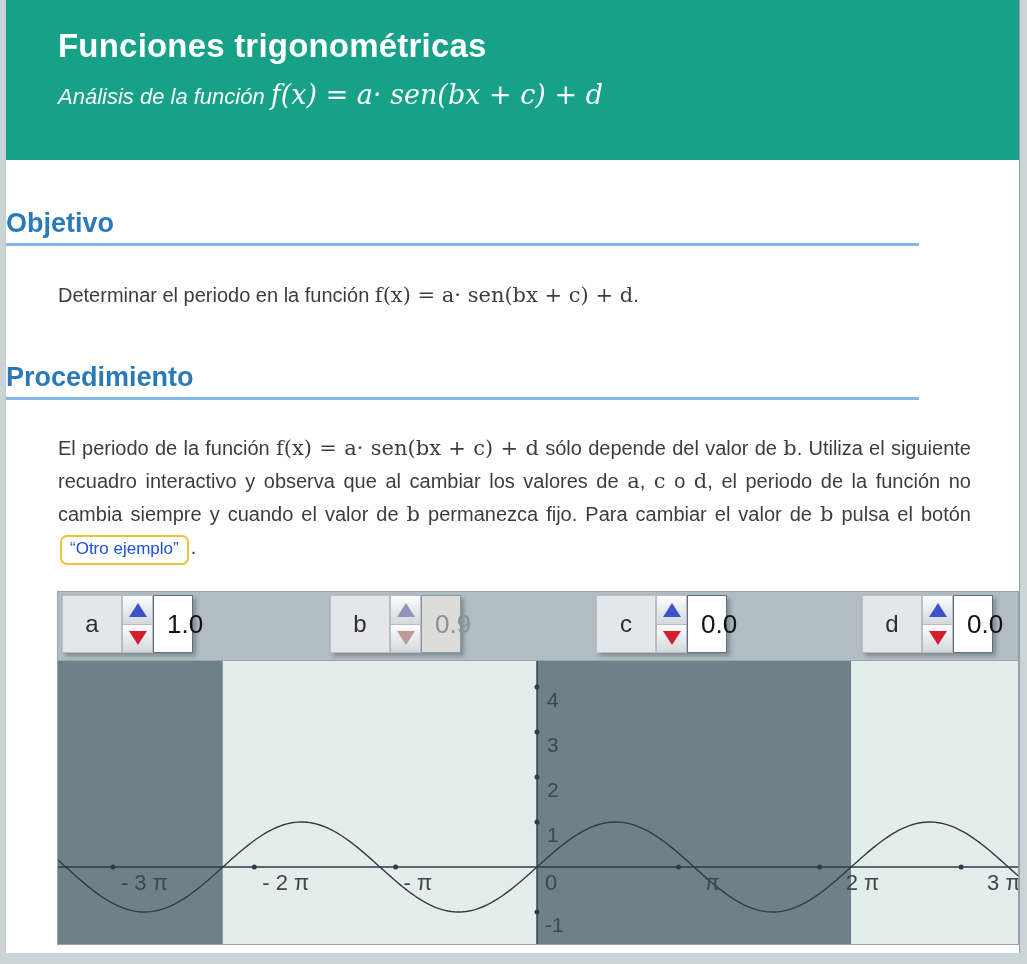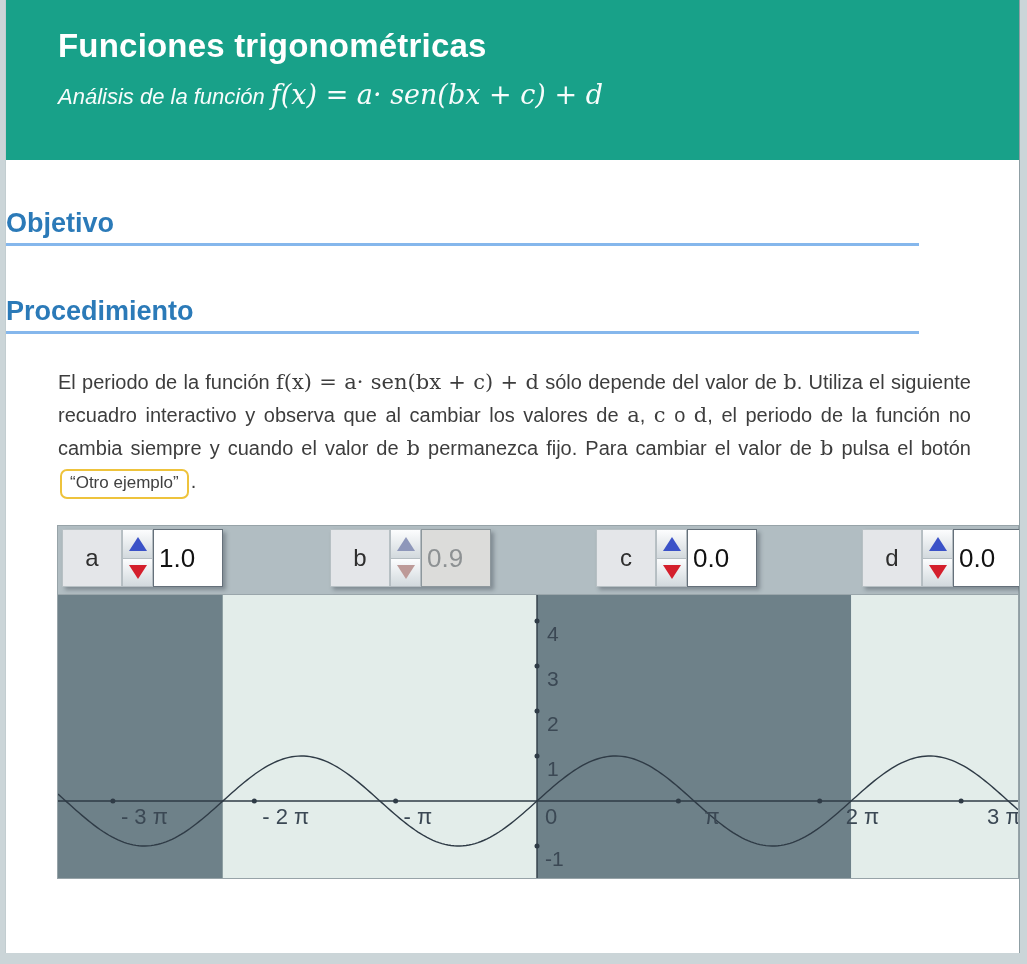--- a/index.html
+++ b/index.html
@@ -20,21 +20,21 @@
   .sec-h { color:#2b7ab8; font-size:27px; font-weight:bold; width:913px;
            border-bottom:3px solid #85b7ec; padding-bottom:4px; }
   #objetivo-h { margin-top:48px; }
   #procedimiento-h { margin-top:50px; }
   .body-p { width:913px; margin-left:52px; font-size:20px; color:#3d3d3d; line-height:33px; }
   #objetivo-p { margin-top:33px; }
   #procedimiento-p { margin-top:32px; text-align:justify; }
 
   .math { font-family:"DejaVu Serif",serif; font-size:21px; }
   .inline-btn { display:inline-block; border:2px solid #eec33c; border-radius:7px;
-                padding:1px 8px 3px; font-size:17px; color:#404040; background:#fff;
+                padding:1px 8px 3px; font-size:17px; color:#1d4ed8; background:#fff;
                 line-height:22px; margin:0 2px; cursor:pointer; }
 
   
   .applet { width:960px; margin:27px 0 0 52px; outline:1px solid #97a3a8; }
   .controls { position:relative; width:960px; height:69px; background:#b1bdc2;
               border-bottom:1px solid #9aa6ab; }
   .spinner { position:absolute; top:3px; height:58px; display:flex;
              box-shadow:3px 3px 4px rgba(40,50,60,.35); }
   .spinner:nth-child(1){ left:4px; }
   .spinner:nth-child(2){ left:272px; }
@@ -44,42 +44,43 @@
                 display:flex; align-items:center; justify-content:center;
                 font-size:24px; color:#2e2e2e; }
   .spin-arrows { width:31px; display:flex; flex-direction:column; }
   .spin-btn { flex:1; display:flex; align-items:center; justify-content:center;
               background:linear-gradient(180deg,#fcfdfe,#d2d9dd); border:1px solid #b5bdc2; cursor:pointer; }
   .spin-btn.down { border-top:none; }
   .tri-up { width:0; height:0; border-left:9px solid transparent; border-right:9px solid transparent;
             border-bottom:14px solid #3b52c8; }
   .tri-down { width:0; height:0; border-left:9px solid transparent; border-right:9px solid transparent;
               border-top:14px solid #d41f2c; }
-  .spin-field { width:70px; background:#ffffff; border:1px solid #65707a;
-                font-size:26px; color:#111; display:flex; align-items:center; padding-left:5px; }
+  .spin-field { width:40px; background:#ffffff; border:1px solid #65707a;
+                font-size:26px; color:#111; display:flex; align-items:center; padding-left:13px; }
   .spinner.disabled .spin-field { background:#dcdcda; color:#8d9193; border-color:#8d979c; }
   .spinner.disabled .tri-up { border-bottom-color:#8e97ba; }
   .spinner.disabled .tri-down { border-top-color:#bd9a98; }
 
   #graph { display:block; width:960px; height:283px; background:#e3edea; }
   #graph text { font-family:"Liberation Sans",sans-serif; }
 </style>
 </head>
 <body>
 
 <div class="page">
   <div class="chrome">
 
     <header class="banner">
       <h1>Funciones trigonométricas</h1>
       <div class="subtitle"><span>Análisis de la función </span><span class="math">f(x) = a· sen(bx + c) + d</span></div>
     </header>
 
     <section>
       <h2 id="objetivo-h" class="sec-h">Objetivo</h2>
+      <p id="objetivo-p" class="body-p"><span>Determinar el periodo en la función </span><span class="math">f(x) = a· sen(bx + c) + d</span><span>.</span></p>
     </section>
 
     <section>
       <h2 id="procedimiento-h" class="sec-h">Procedimiento</h2>
       <p id="procedimiento-p" class="body-p"><span>El periodo de la función </span><span class="math">f(x) = a· sen(bx + c) + d</span><span> sólo depende del valor de </span><span class="math">b</span><span>. Utiliza el siguiente recuadro interactivo y observa que al cambiar los valores de </span><span class="math">a</span><span>, </span><span class="math">c</span><span> o </span><span class="math">d</span><span>, el periodo de la función no cambia siempre y cuando el valor de </span><span class="math">b</span><span> permanezca fijo. Para cambiar el valor de </span><span class="math">b</span><span> pulsa el botón </span><span class="inline-btn">“Otro ejemplo”</span><span>.</span></p>
     </section>
 
     <div class="applet">
       <div class="controls">
   <div class="spinner">

